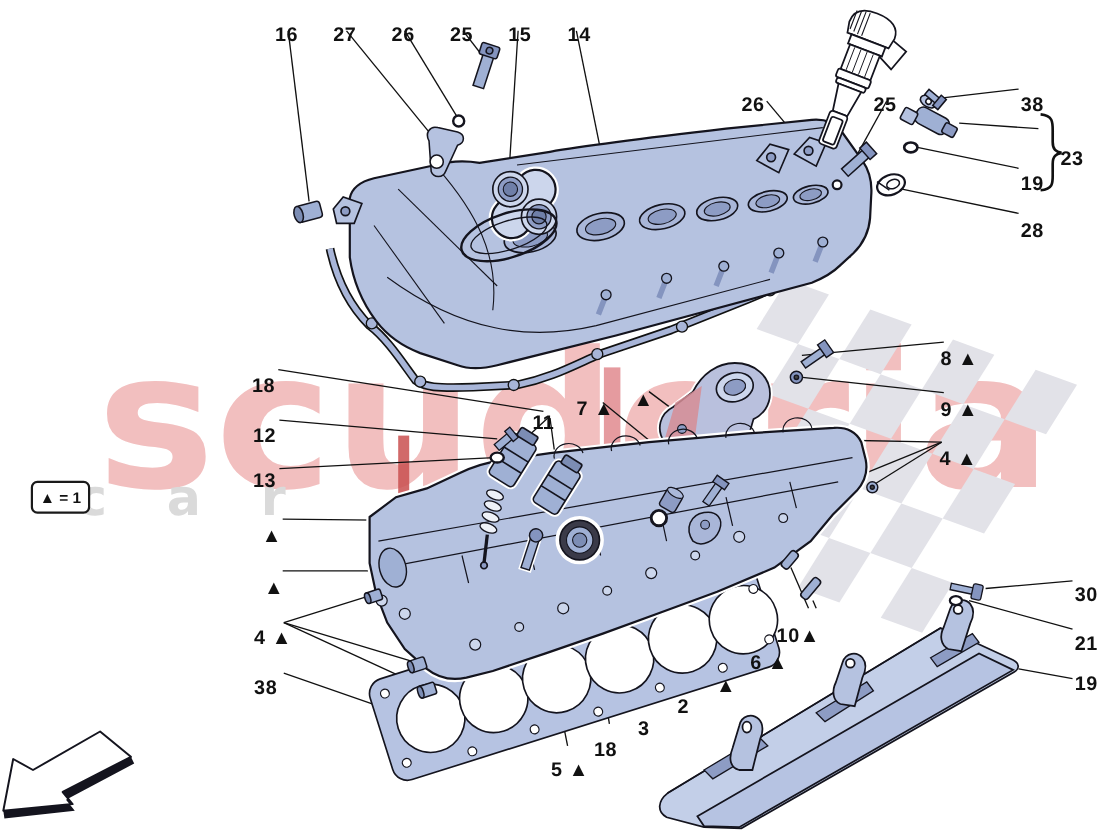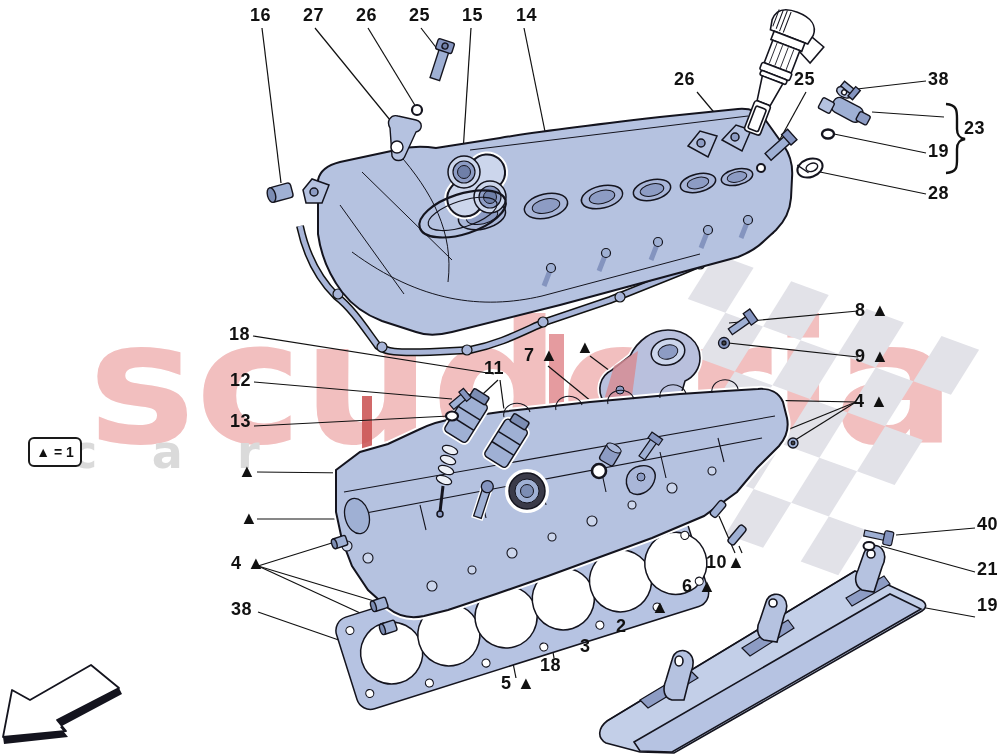--- a/index.html
+++ b/index.html
@@ -1,20 +1,20 @@
 <!DOCTYPE html>
 <html><head>
 <meta charset="utf-8">
 <style>
   html,body{margin:0;padding:0;background:#fff;}
   #stage{position:relative;width:1000px;height:755px;background:#ffffff;overflow:hidden;
          font-family:"Liberation Sans", sans-serif;}
   #stage svg{position:absolute;left:0;top:0;}
   .callout{position:absolute;font-weight:bold;font-size:18px;line-height:18px;color:#111;
-           white-space:nowrap;letter-spacing:0.5px;}
+           white-space:nowrap;letter-spacing:0.5px;margin-top:16px;}
   .legend-box{position:absolute;left:28px;top:437px;width:50px;height:26px;border:2px solid #1a1a1a;
               border-radius:6px;background:#fff;display:flex;align-items:center;justify-content:center;
               font-weight:bold;font-size:14px;color:#111;}
 </style>
 </head>
 <body>
 
 <div id="stage">
 
 <svg width="1000" height="755" viewBox="0 0 1000 755">
@@ -458,19 +458,19 @@
   <div class="callout" style="left:240px;top:509px">▲</div>
   <div class="callout" style="left:231px;top:554px">4 ▲</div>
   <div class="callout" style="left:231px;top:600px">38</div>
   <div class="callout" style="left:501px;top:674px">5 ▲</div>
   <div class="callout" style="left:540px;top:656px">18</div>
   <div class="callout" style="left:580px;top:637px">3</div>
   <div class="callout" style="left:616px;top:617px">2</div>
   <div class="callout" style="left:651px;top:598px">▲</div>
   <div class="callout" style="left:682px;top:577px">6 ▲</div>
   <div class="callout" style="left:706px;top:553px">10▲</div>
-  <div class="callout" style="left:977px;top:515px">40</div>
+  <div class="callout" style="left:977px;top:515px">30</div>
   <div class="callout" style="left:977px;top:560px">21</div>
   <div class="callout" style="left:977px;top:596px">19</div>
 
   <div class="legend-box">▲ = 1</div>
 
 </div>
 
 </body></html>

